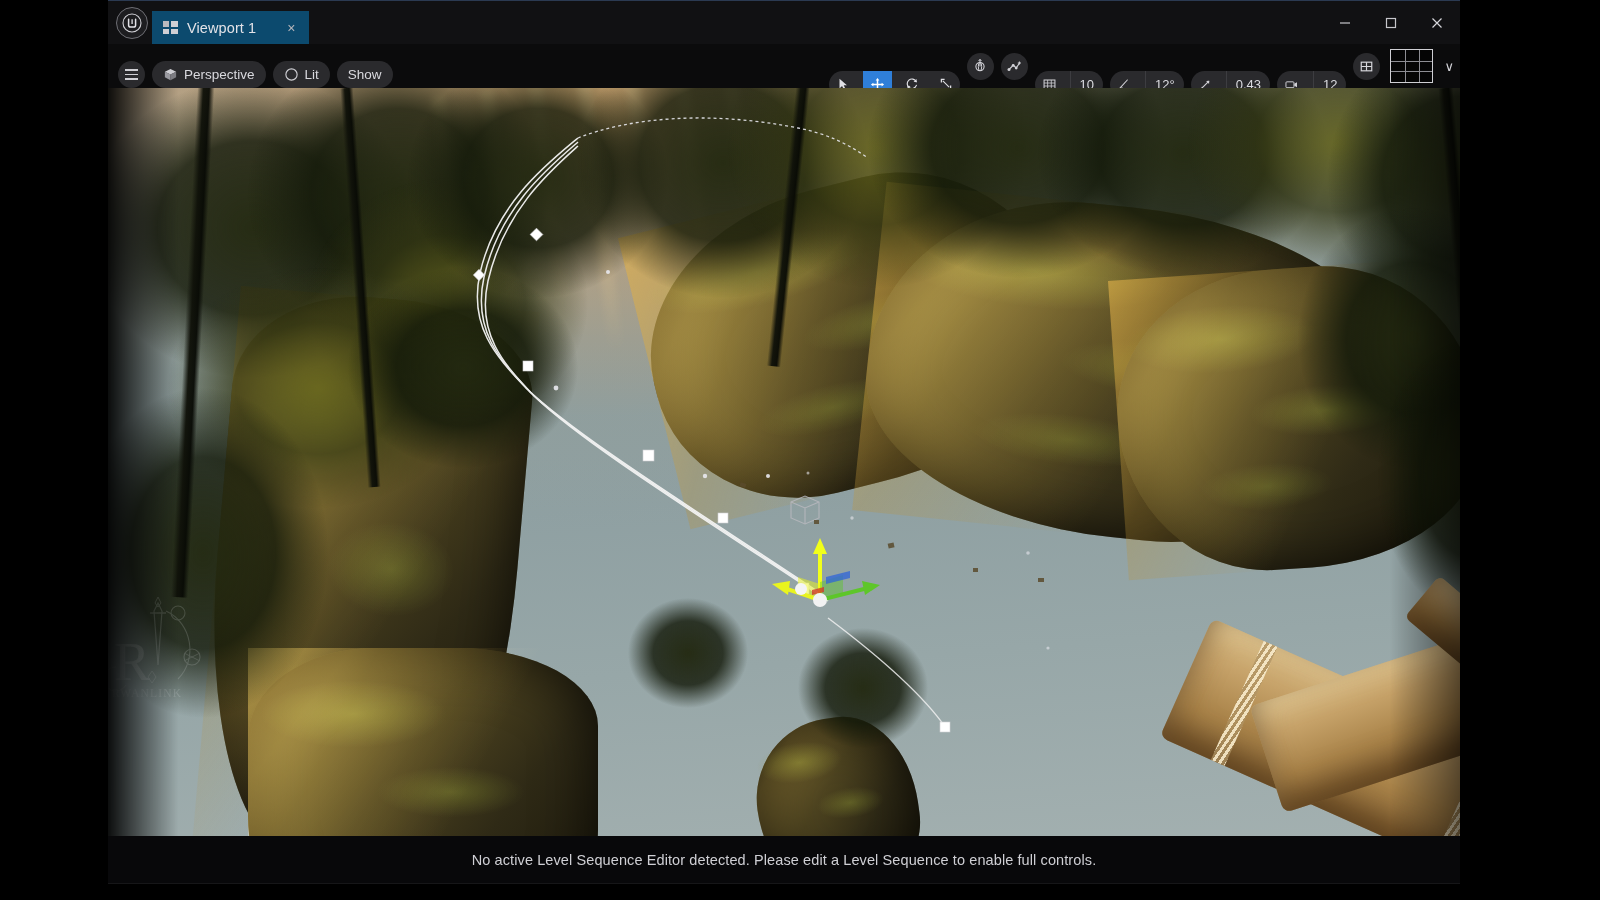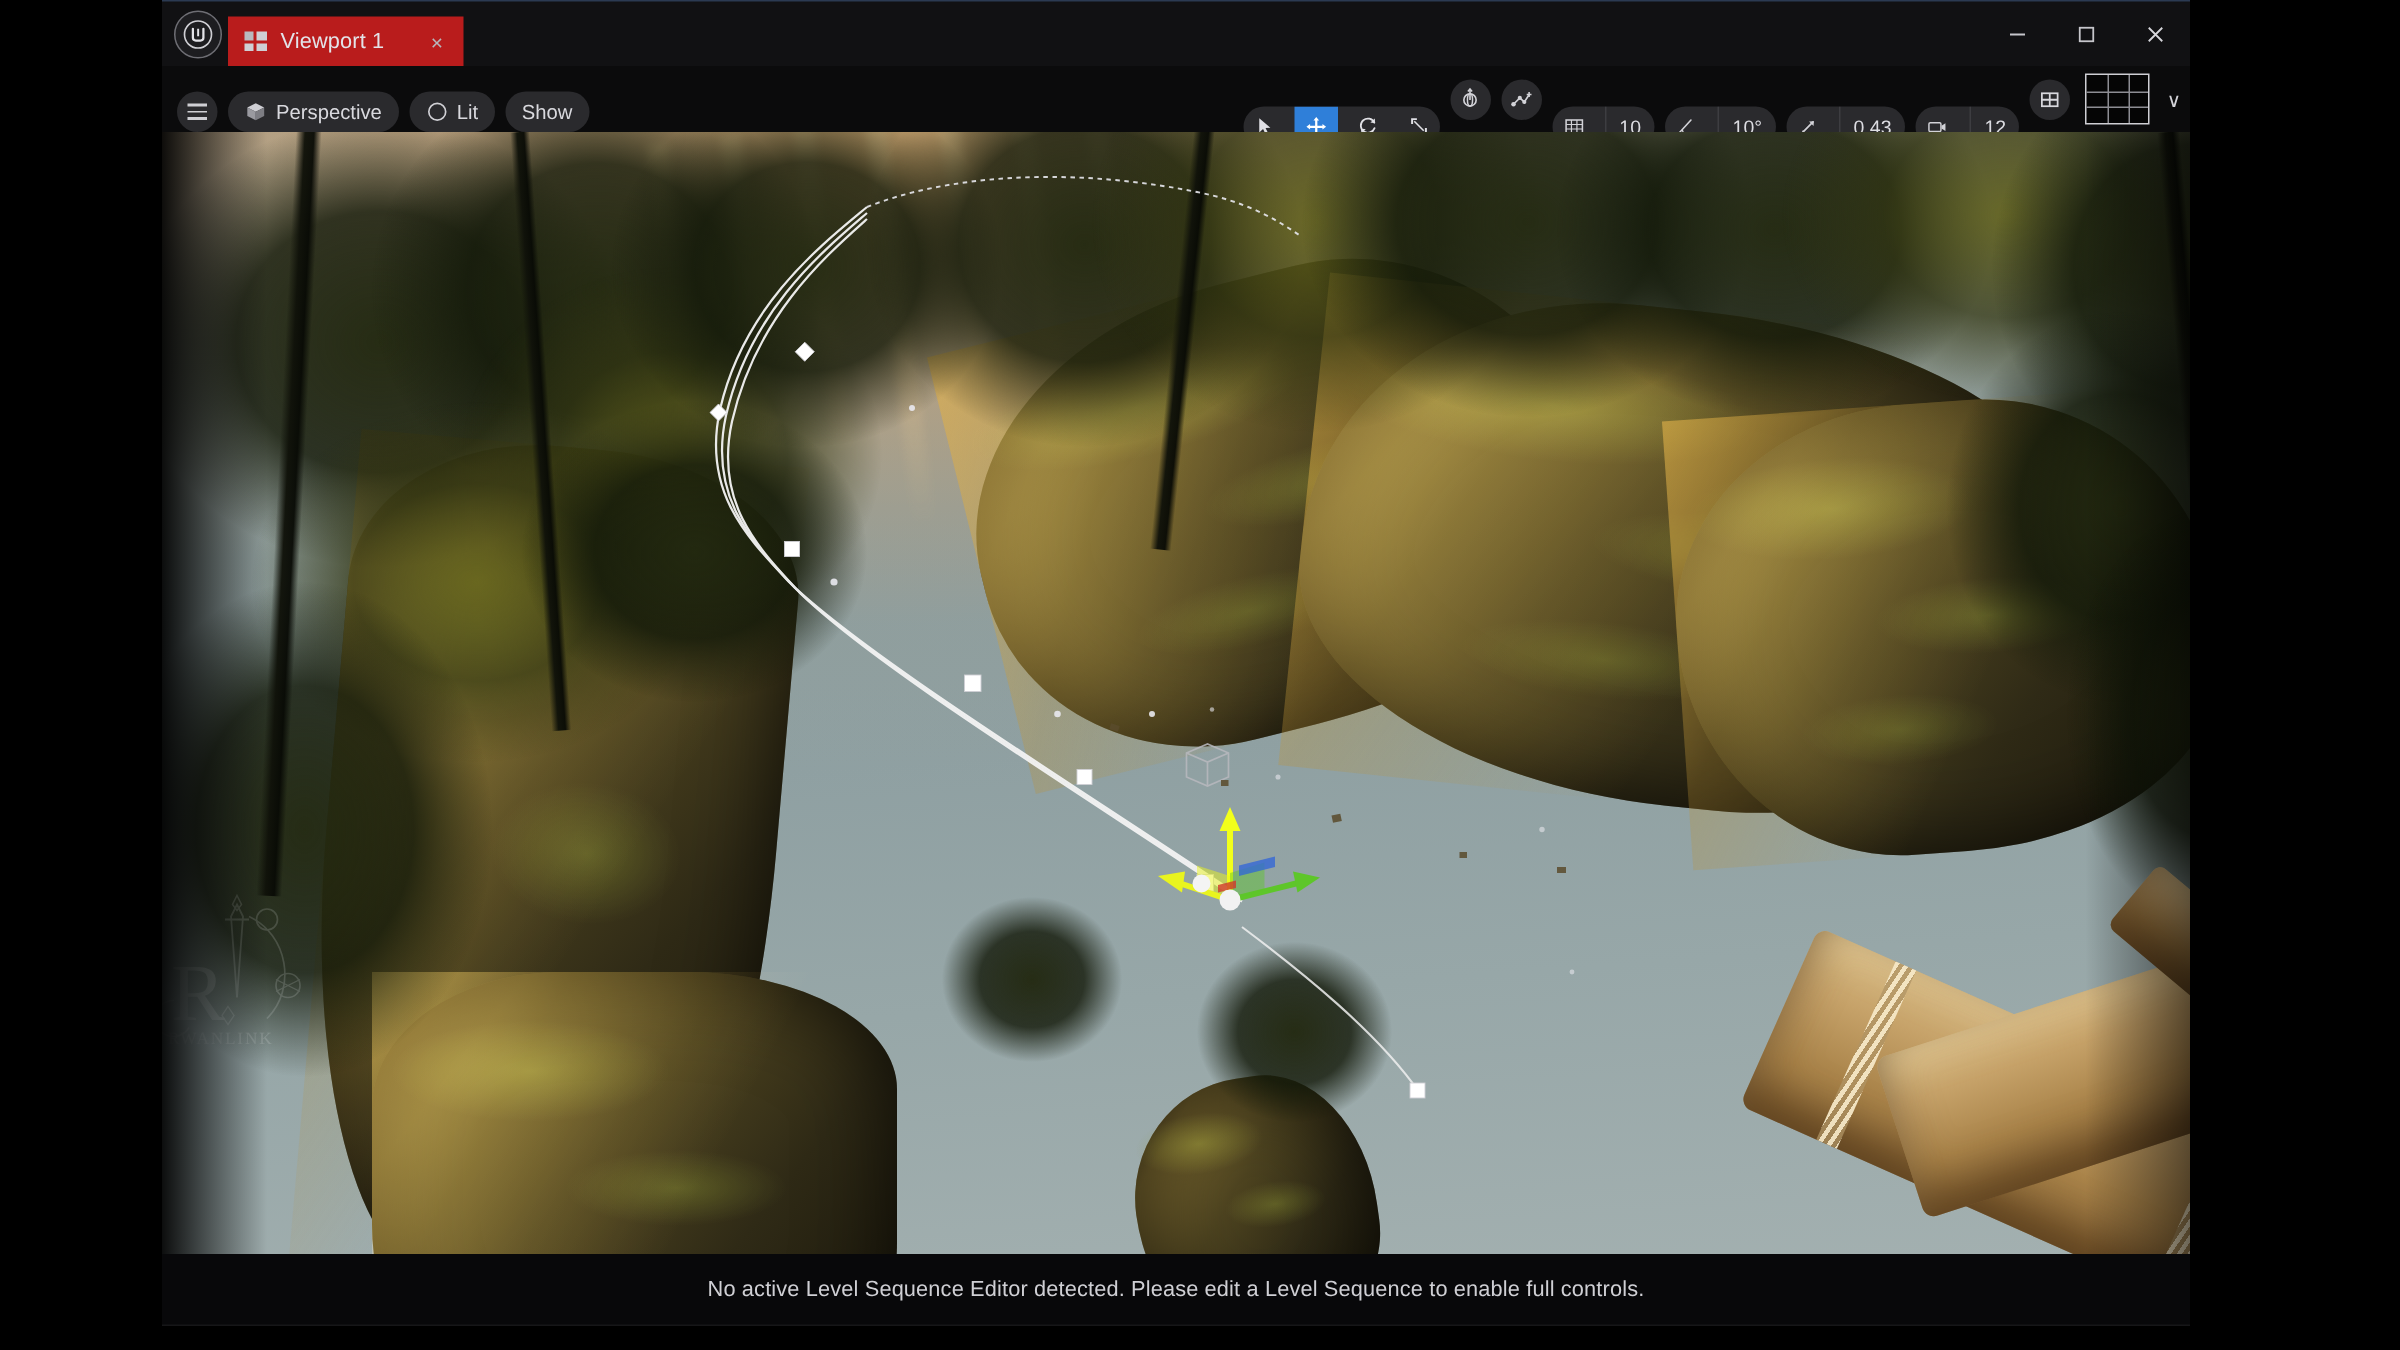--- a/index.html
+++ b/index.html
@@ -32,21 +32,21 @@
     background:#1d1d20;
     border:1.5px solid #6e6e74;
     display:flex; align-items:center; justify-content:center;
     color:#d5d5da; font-size:15px; font-weight:bold;
     font-family:"Liberation Serif", serif;
     flex:0 0 32px;
   }
   #tab-strip{ display:flex; align-items:flex-end; height:100%; }
   .tab{
     height:33px;
-    background:#b91c1c;
+    background:#0c4a6e;
     display:flex; align-items:center;
     padding:0 10px 0 11px;
     gap:9px;
     cursor:default;
   }
   .tab-icon{
     width:15px;height:13px;
     display:grid; grid-template-columns:6px 7px; grid-template-rows:6px 5px;
     gap:2px;
   }
@@ -377,21 +377,21 @@
         <span class="seg val">10</span>
       </div>
 
       <div class="pill group">
         <span class="seg icon-seg">
           <svg width="15" height="15" viewBox="0 0 16 16">
             <path d="M2.4 12.6 H13.6 M2.4 12.6 L11 3.2" fill="none" stroke="#d2d2d7" stroke-width="1.15" stroke-linecap="round"></path>
             <path d="M5.4 12.6 A3.2 3.2 0 0 0 4.6 10.1" fill="none" stroke="#d2d2d7" stroke-width=".95"></path>
           </svg>
         </span>
-        <span class="seg val">10°</span>
+        <span class="seg val">12°</span>
       </div>
 
       <div class="pill group">
         <span class="seg icon-seg">
           <svg width="15" height="15" viewBox="0 0 16 16">
             <path d="M4.4 11.6 L11.4 4.6" stroke="#d2d2d7" stroke-width="1.2" stroke-linecap="round"></path>
             <path d="M8.6 4.3 L12 4.1 L11.8 7.5 Z" fill="#d2d2d7"></path>
             <path d="M3.2 12.8 L5.1 12 L4.3 10.1 Z" fill="#d2d2d7"></path>
           </svg>
         </span>

